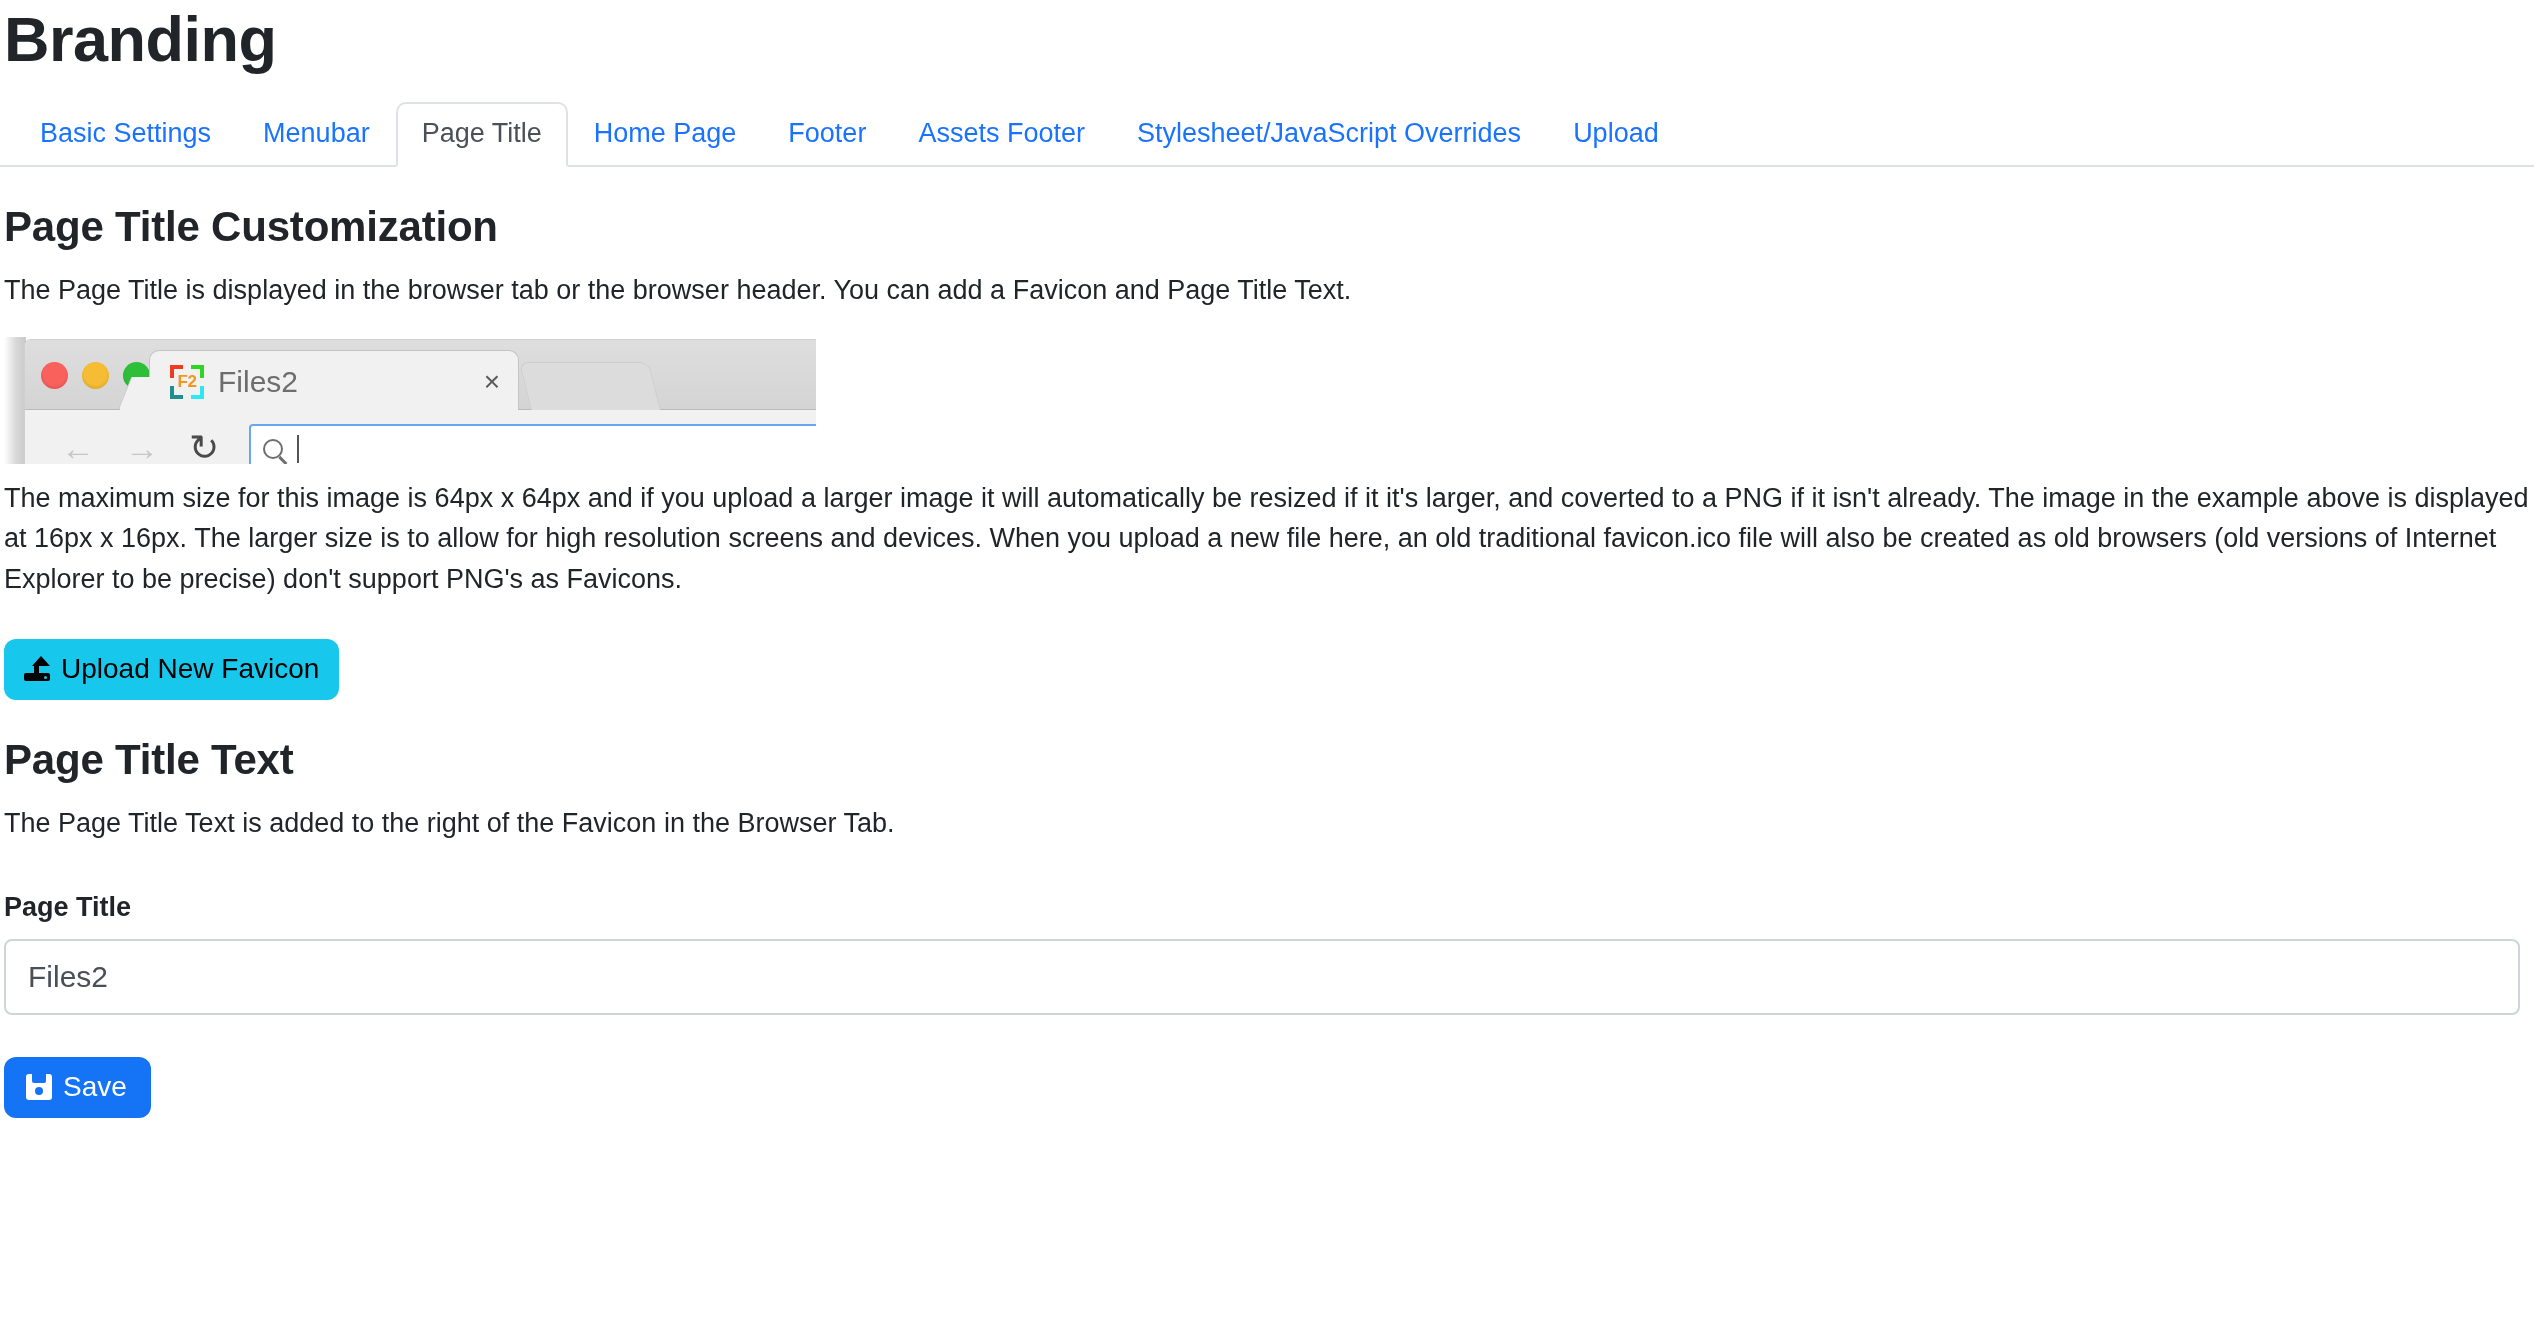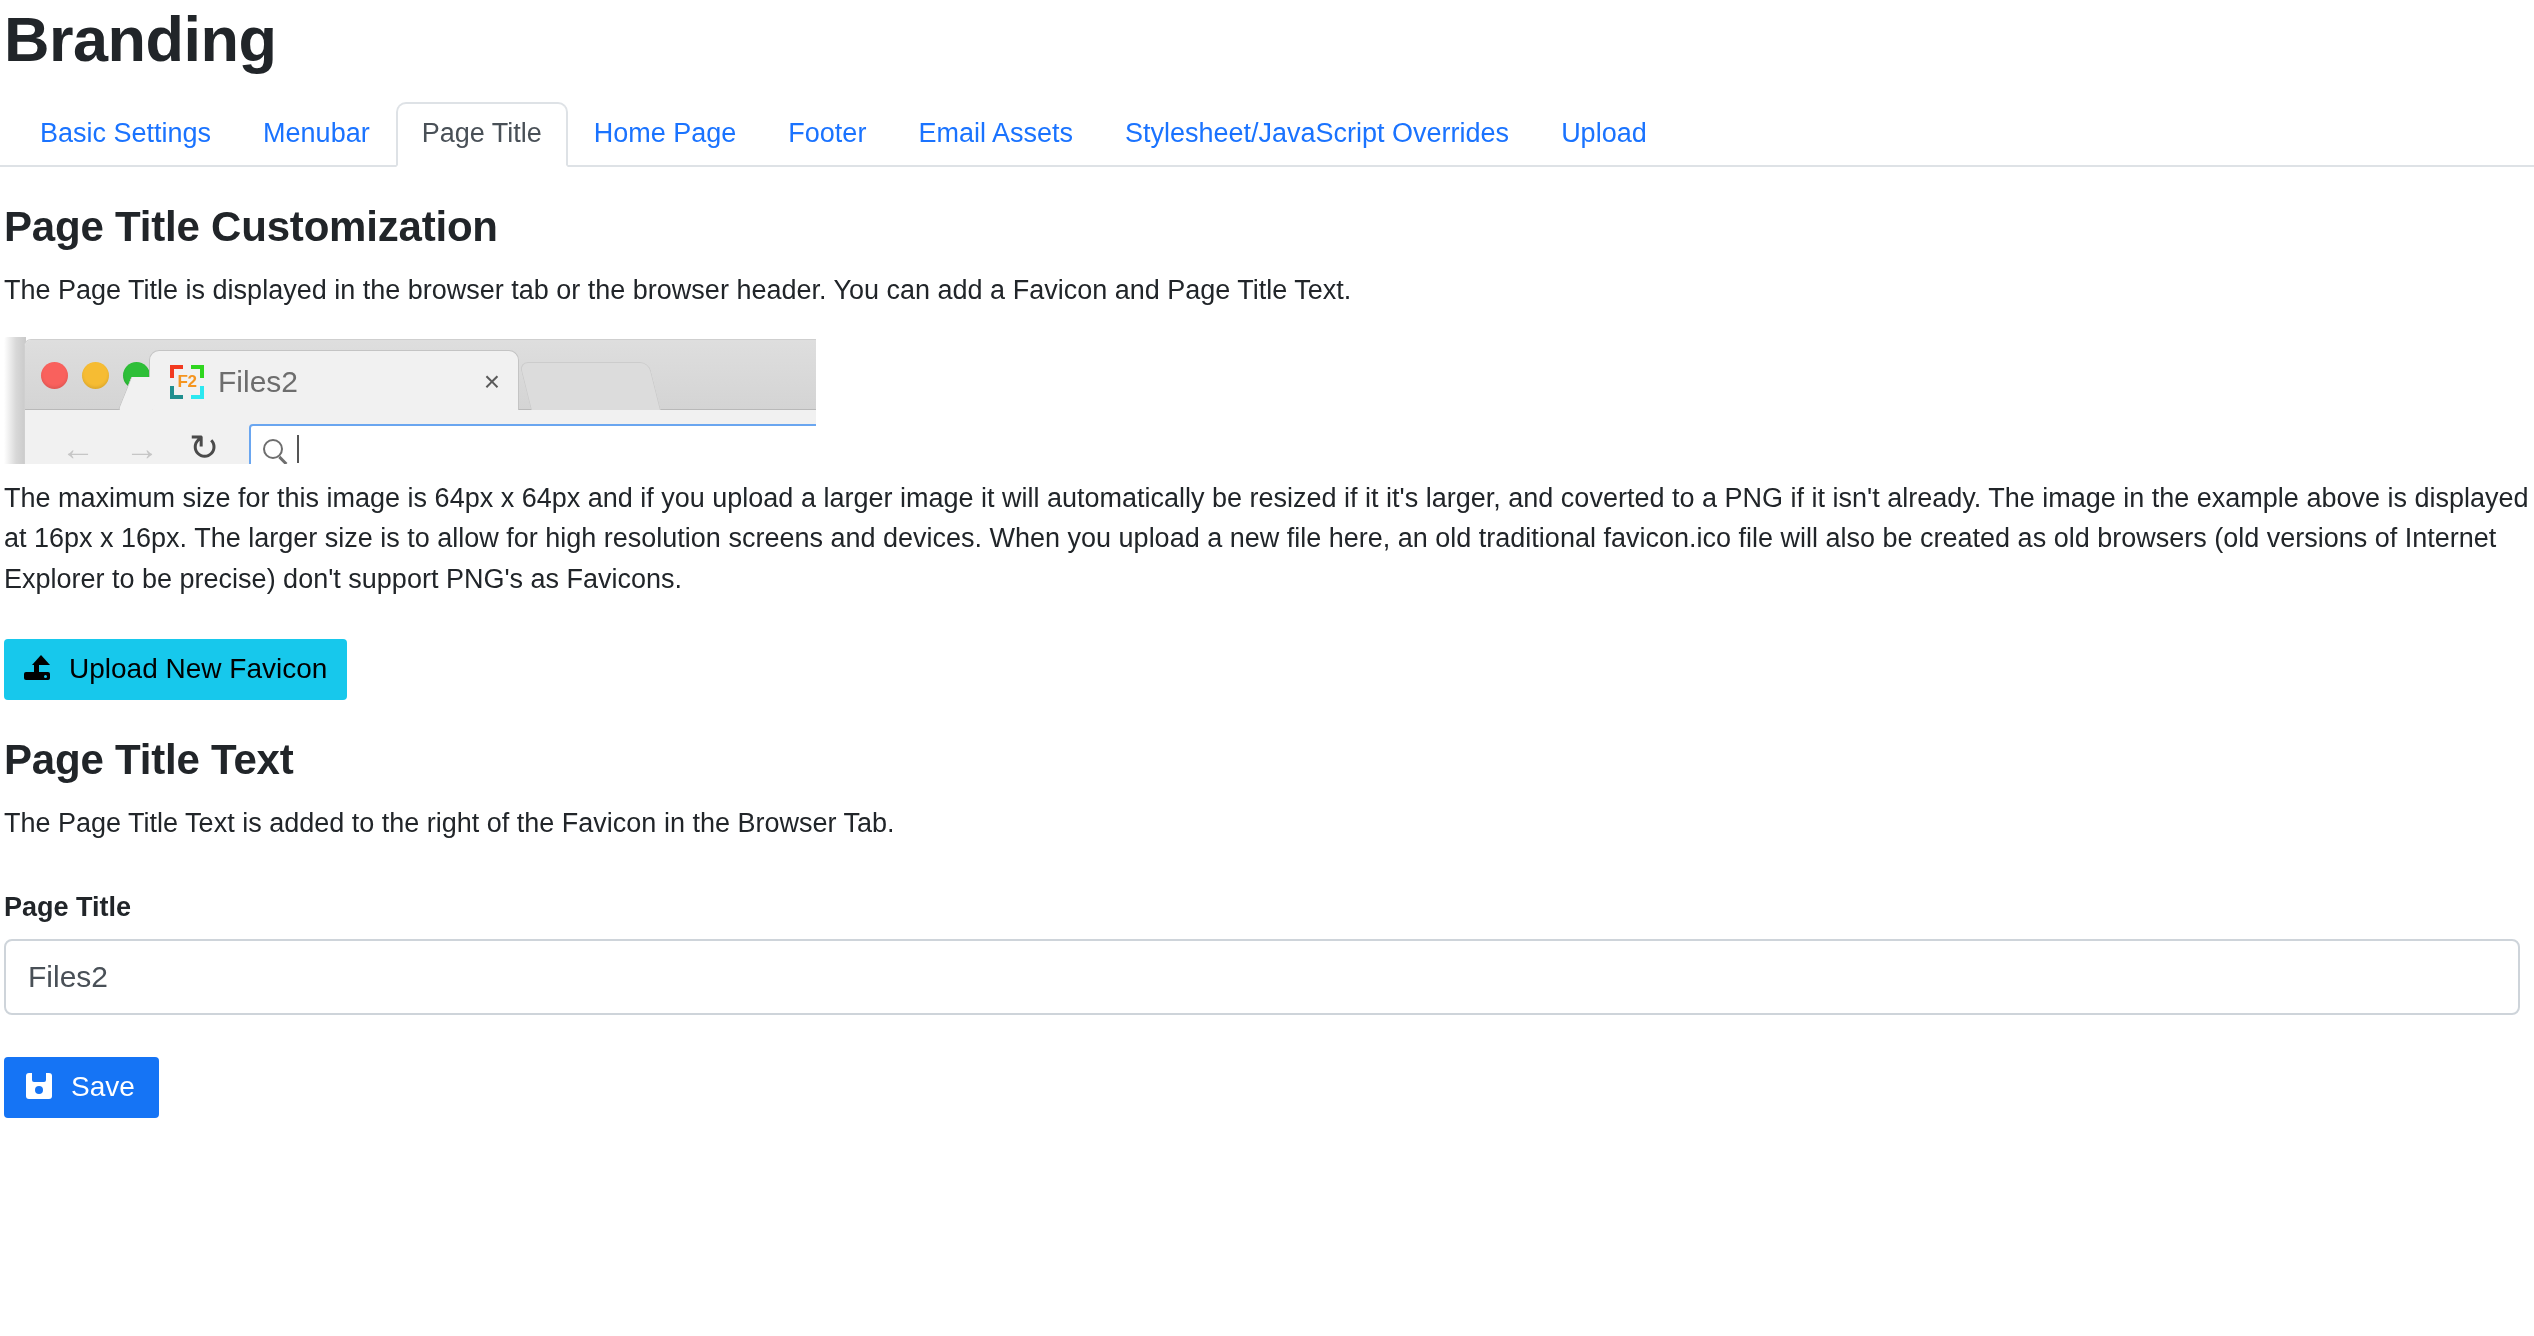--- a/index.html
+++ b/index.html
@@ -246,24 +246,24 @@
     transform: rotate(45deg);
   }
   .mk-caret {
     width: 2px; height: 28px;
     background: #555555;
   }
 
   
   .btn {
     display: inline-flex;
-    align-items: flex-start;
-    gap: 19px;
+    align-items: center;
+    gap: 11px;
     border: none;
-    border-radius: 4px;
+    border-radius: 12px;
     font-family: "Liberation Sans", sans-serif;
     font-size: 28px;
     line-height: 1;
     cursor: pointer;
     padding: 16px 20px 17px 20px;
   }
   .btn-info {
     background: #17c8ec;
     color: #000000;
     margin: 40px 0 0 4px;
@@ -361,21 +361,21 @@
 <div class="page">
 
   <h1 class="page-title">Branding</h1>
 
   <nav class="tabs">
     <a class="tab">Basic Settings</a>
     <a class="tab">Menubar</a>
     <a class="tab active">Page Title</a>
     <a class="tab">Home Page</a>
     <a class="tab">Footer</a>
-    <a class="tab">Email Assets</a>
+    <a class="tab">Assets Footer</a>
     <a class="tab">Stylesheet/JavaScript Overrides</a>
     <a class="tab">Upload</a>
   </nav>
 
   <h2 class="section-h2">Page Title Customization</h2>
   <p class="lead">The Page Title is displayed in the browser tab or the browser header. You can add a Favicon and Page Title Text.</p>
 
   <div class="mockup-wrap">
     <div class="mockup">
       <div class="mk-shadowcol"></div>

